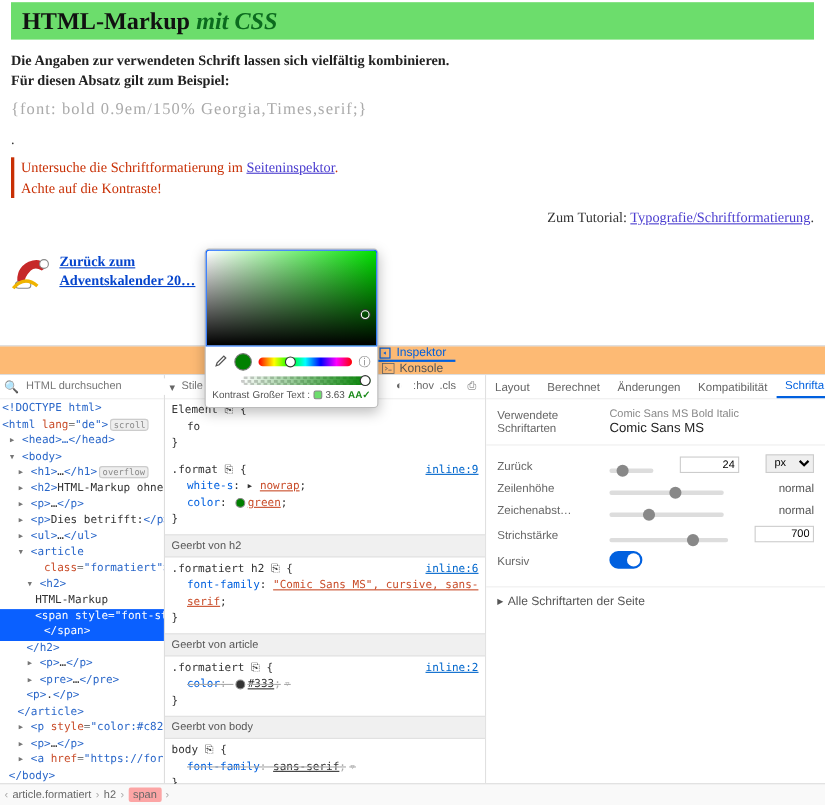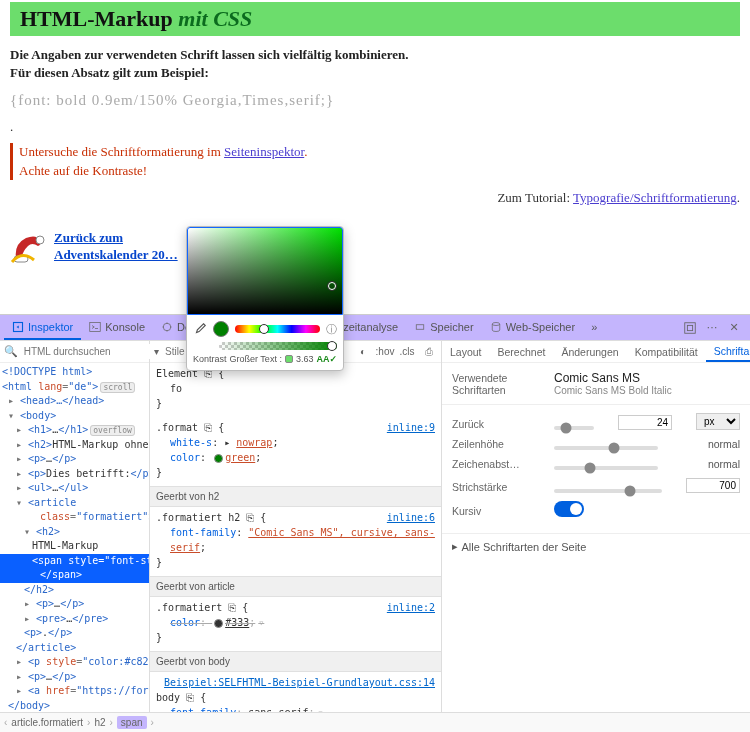--- a/index.html
+++ b/index.html
@@ -17,21 +17,21 @@
   .callout p { color:#c82f04; font-family:Georgia,serif; font-size:13px; line-height:1.4; }
   .callout a, .tut a { color:#4a3ccf; text-decoration:underline; }
   .tut { font-family:Georgia,serif; font-size:13px; margin-bottom:24px;text-align:right; }
   .backlink { display:flex; gap:8px; align-items:flex-start; margin:6px 0 8px; }
   .backlink a { color:#0645cc; text-decoration:underline; font-weight:bold; font-family:Georgia,serif; font-size:13px; line-height:1.3; }
   .hat { width:36px; height:36px; position:relative; }
   .hat svg { width:36px; height:36px; }
   
   
   .devtools { position:absolute; left:0; right:0; top:314px; bottom:0; border-top:1px solid #ccc; background:#fbfbfb; display:flex; flex-direction:column; }
-  .dt-tabs { display:flex; align-items:center; height:26px; border-bottom:1px solid #ddd; background:#c4b5fd; gap:0; padding:0 4px; font-size:11px; }
+  .dt-tabs { display:flex; align-items:center; height:26px; border-bottom:1px solid #ddd; background:#fdba74; gap:0; padding:0 4px; font-size:11px;flex-direction:column; }
   .dt-tab { display:flex; align-items:center; gap:4px; padding:0 8px; height:100%; color:#555; cursor:pointer; border-bottom:2px solid transparent; }
   .dt-tab.active { color:#0060df; border-bottom-color:#0060df; }
   .dt-tab .ic { width:12px; height:12px; }
   .dt-right { margin-left:auto; display:flex; align-items:center; gap:6px; padding-right:4px;}
   .dt-icbtn { width:16px; height:16px; display:flex; align-items:center; justify-content:center; color:#666; cursor:pointer; }
   
   .dt-body { flex:1; display:flex; min-height:0; }
   
   
   .dom-panel { width:150px; border-right:1px solid #ddd; display:flex; flex-direction:column; background:#fff; }
@@ -252,38 +252,38 @@
         <span class="dt-icbtn">⎙</span>
       </div>
       <div class="styles" id="styles-list">
           <div class="rule"><span class="sel-t">Element</span> ⎘ {<div class="prop">fo</div>}</div>
           <div class="rule"><span class="src">inline:9</span><span class="sel-t">.format</span> ⎘ {<div class="prop "><span class="pname">white-s</span>: ▸ <span class="pval kw ">nowrap</span>;</div><div class="prop "><span class="pname">color</span>: <span class="sw" style="background:#008000"></span><span class="pval kw ">green</span>;</div>}</div>
           <div class="inh-hdr">Geerbt von h2</div>
           <div class="rule"><span class="src">inline:6</span><span class="sel-t">.formatiert h2</span> ⎘ {<div class="prop "><span class="pname">font-family</span>: <span class="pval  str">"Comic Sans MS", cursive, sans-serif</span>;</div>}</div>
           <div class="inh-hdr">Geerbt von article</div>
           <div class="rule"><span class="src">inline:2</span><span class="sel-t">.formatiert</span> ⎘ {<div class="prop strike"><span class="pname">color</span>: <span class="sw" style="background:#333333"></span><span class="pval  ">#333</span>;<span class="funnel">▿</span></div>}</div>
           <div class="inh-hdr">Geerbt von body</div>
-          <div class="rule"><span class="src">Beispiel:SELFHTML-Beispiel-Grundlayout.css:14</span><span class="sel-t">body</span> ⎘ {<div class="prop strike"><span class="pname">font-family</span>: <span class="pval  ">sans-serif</span>;<span class="funnel">▿</span></div>}</div>
+          <div class="rule"><span class="sel-t">body</span> ⎘ {<div class="prop strike"><span class="pname">font-family</span>: <span class="pval  ">sans-serif</span>;<span class="funnel">▿</span></div>}</div>
         </div>
     </div>
 
     <div class="fonts-panel">
       <div class="fonts-tabs">
         <div class="ft">Layout</div>
         <div class="ft">Berechnet</div>
         <div class="ft">Änderungen</div>
         <div class="ft">Kompatibilität</div>
         <div class="ft active rt"><span>Schriftarten</span> ▾</div>
       </div>
       <div class="fonts-body">
         <div class="frow">
           <div class="lab">Verwendete Schriftarten</div>
           <div style="flex:1">
+            <div style="font-size:10px;color:#888">Comic Sans MS Bold Italic</div>
             <div style="font-size:12px;color:#222">Comic Sans MS</div>
-            <div style="font-size:10px;color:#888">Comic Sans MS Bold Italic</div>
           </div>
         </div>
         <div style="border-top:1px solid #eee;margin:4px -10px 8px"></div>
         <div class="frow">
           <div class="lab">Zurück</div>
           <div class="slider">
               <div class="thumb" style="left:30%"></div>
             </div>
           <input class="valbox" value="24" style="">
           <select class="unit"><option>px</option></select>
@@ -317,21 +317,21 @@
       <div class="allfonts">▸ <span>Alle Schriftarten der Seite</span></div>
     </div>
   </div>
 
   <div class="crumbs">
     <span class="chev">‹</span>
     <span>article.formatiert</span>
       <span class="chev">›</span>
     <span>h2</span>
       <span class="chev">›</span>
-    <span style="background:#c4b5fd;padding:1px 4px;border-radius:2px">span</span>
+    <span style="background:#fca5a5;padding:1px 4px;border-radius:2px">span</span>
     <span class="chev">›</span>
   </div>
 </div>
 
 <div class="picker">
   <div class="sat">
       <div class="cursor"></div>
     </div>
   <div class="row2">
     <span class="eyedrop"><svg viewBox="0 0 16 16">

